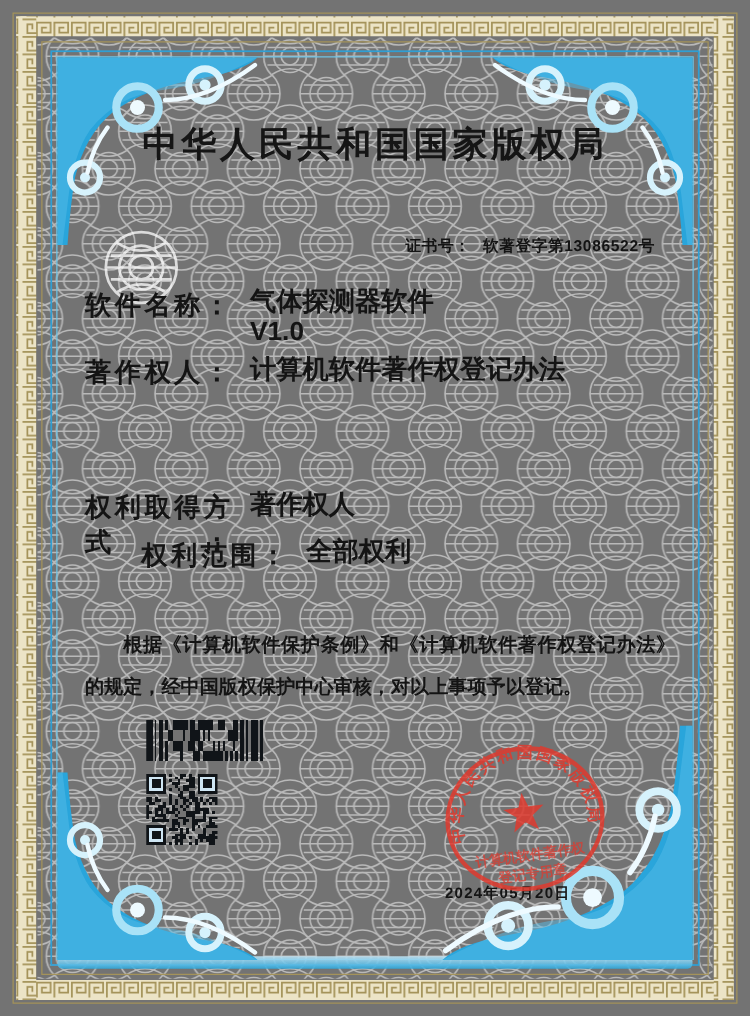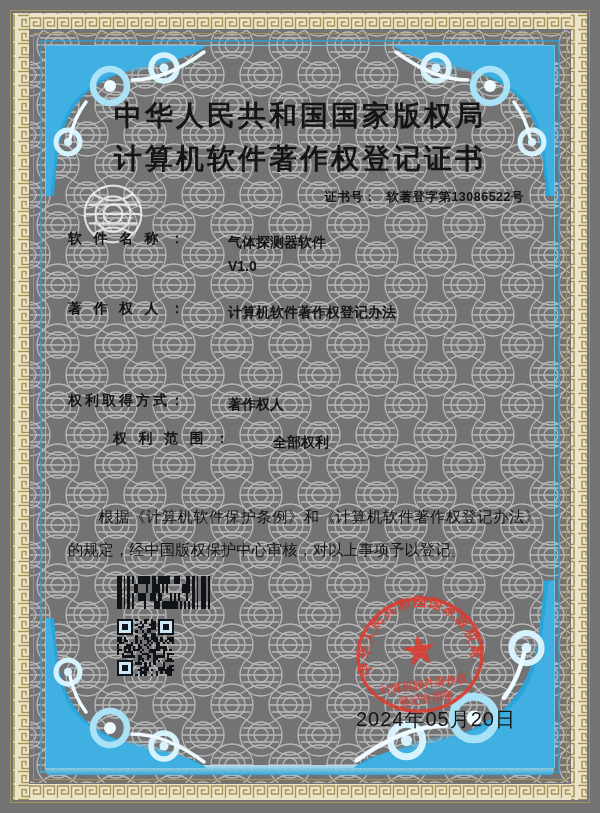--- a/index.html
+++ b/index.html
@@ -13,30 +13,30 @@
   .layer{position:absolute;z-index:2;}
   .title{
     left:0;right:0;text-align:center;font-weight:bold;
     font-family:"Liberation Serif","DejaVu Serif",serif;
     font-size:28px;letter-spacing:3px;color:#151515;
   }
   .title1{top:97px;}
   .title2{top:140px;}
   .certno{top:189px;right:76px;font-size:12.5px;font-weight:bold;letter-spacing:0.5px;text-align:center;}
   .certno .sp{display:inline-block;width:10px;}
-  .frow{left:68px;display:flex;align-items:flex-start;font-size:14px;font-weight:bold;gap:28px;}
+  .frow{left:68px;display:flex;align-items:flex-start;font-size:21px;font-weight:bold;}
   .flabel{display:inline-block;width:116px;text-align:justify;text-align-last:justify;flex:0 0 116px;}
   .fval{margin-left:16px;line-height:24px;}
-  .r1{top:230px;} .r2{top:300px;justify-content:center;} .r3{top:392px;} .r4{top:430px;margin-left:45px;} .r5{top:468px;}
+  .r1{top:230px;} .r2{top:284px;justify-content:center;} .r3{top:392px;} .r4{top:430px;margin-left:45px;} .r5{top:468px;}
   .statement{
-    left:68px;width:472px;top:500px;font-size:15.3px;font-weight:normal;
+    left:68px;width:472px;top:500px;font-size:15.3px;font-weight:bold;
     line-height:33px;text-indent:2em;text-align:justify;margin:0;
   }
   .date{
-    left:356px;top:706px;font-size:20px;font-weight:normal;letter-spacing:1px;z-index:2;
+    left:356px;top:706px;font-size:12px;font-weight:bold;letter-spacing:1px;z-index:2;
   }
   .codebox{position:absolute;z-index:2;}
   .sealbox{position:absolute;left:345px;top:580px;z-index:3;}
 </style>
 </head>
 <body>
 
 <div class="page">
 
   <svg class="deco" width="600" height="813" viewBox="0 0 600 813">
@@ -100,21 +100,20 @@
     </g>
     <rect x="46" y="765" width="508" height="10" rx="4" fill="url(#waveg)" opacity="0.9"></rect>
 
     <use href="#flr" transform="translate(46,46)"></use>
     <use href="#flr" transform="translate(554,46) scale(-1,1)"></use>
     <use href="#flr" transform="translate(46,768) scale(1,-1)"></use>
     <use href="#flr" transform="translate(554,768) scale(-1.25,-1.25)"></use>
   </svg>
 
   <div class="layer title title1">中华人民共和国国家版权局</div>
-  <div class="layer title title2">计算机软件著作权登记证书</div>
 
   <div class="layer certno">
     <span>证书号：</span><span class="sp"></span><span>软著登字第13086522号</span>
   </div>
 
   <div class="layer frow r1">
     <span class="flabel">软件名称：</span>
     <span class="fval">
       <span style="display:block">气体探测器软件</span>
       <span style="display:block">V1.0</span>

